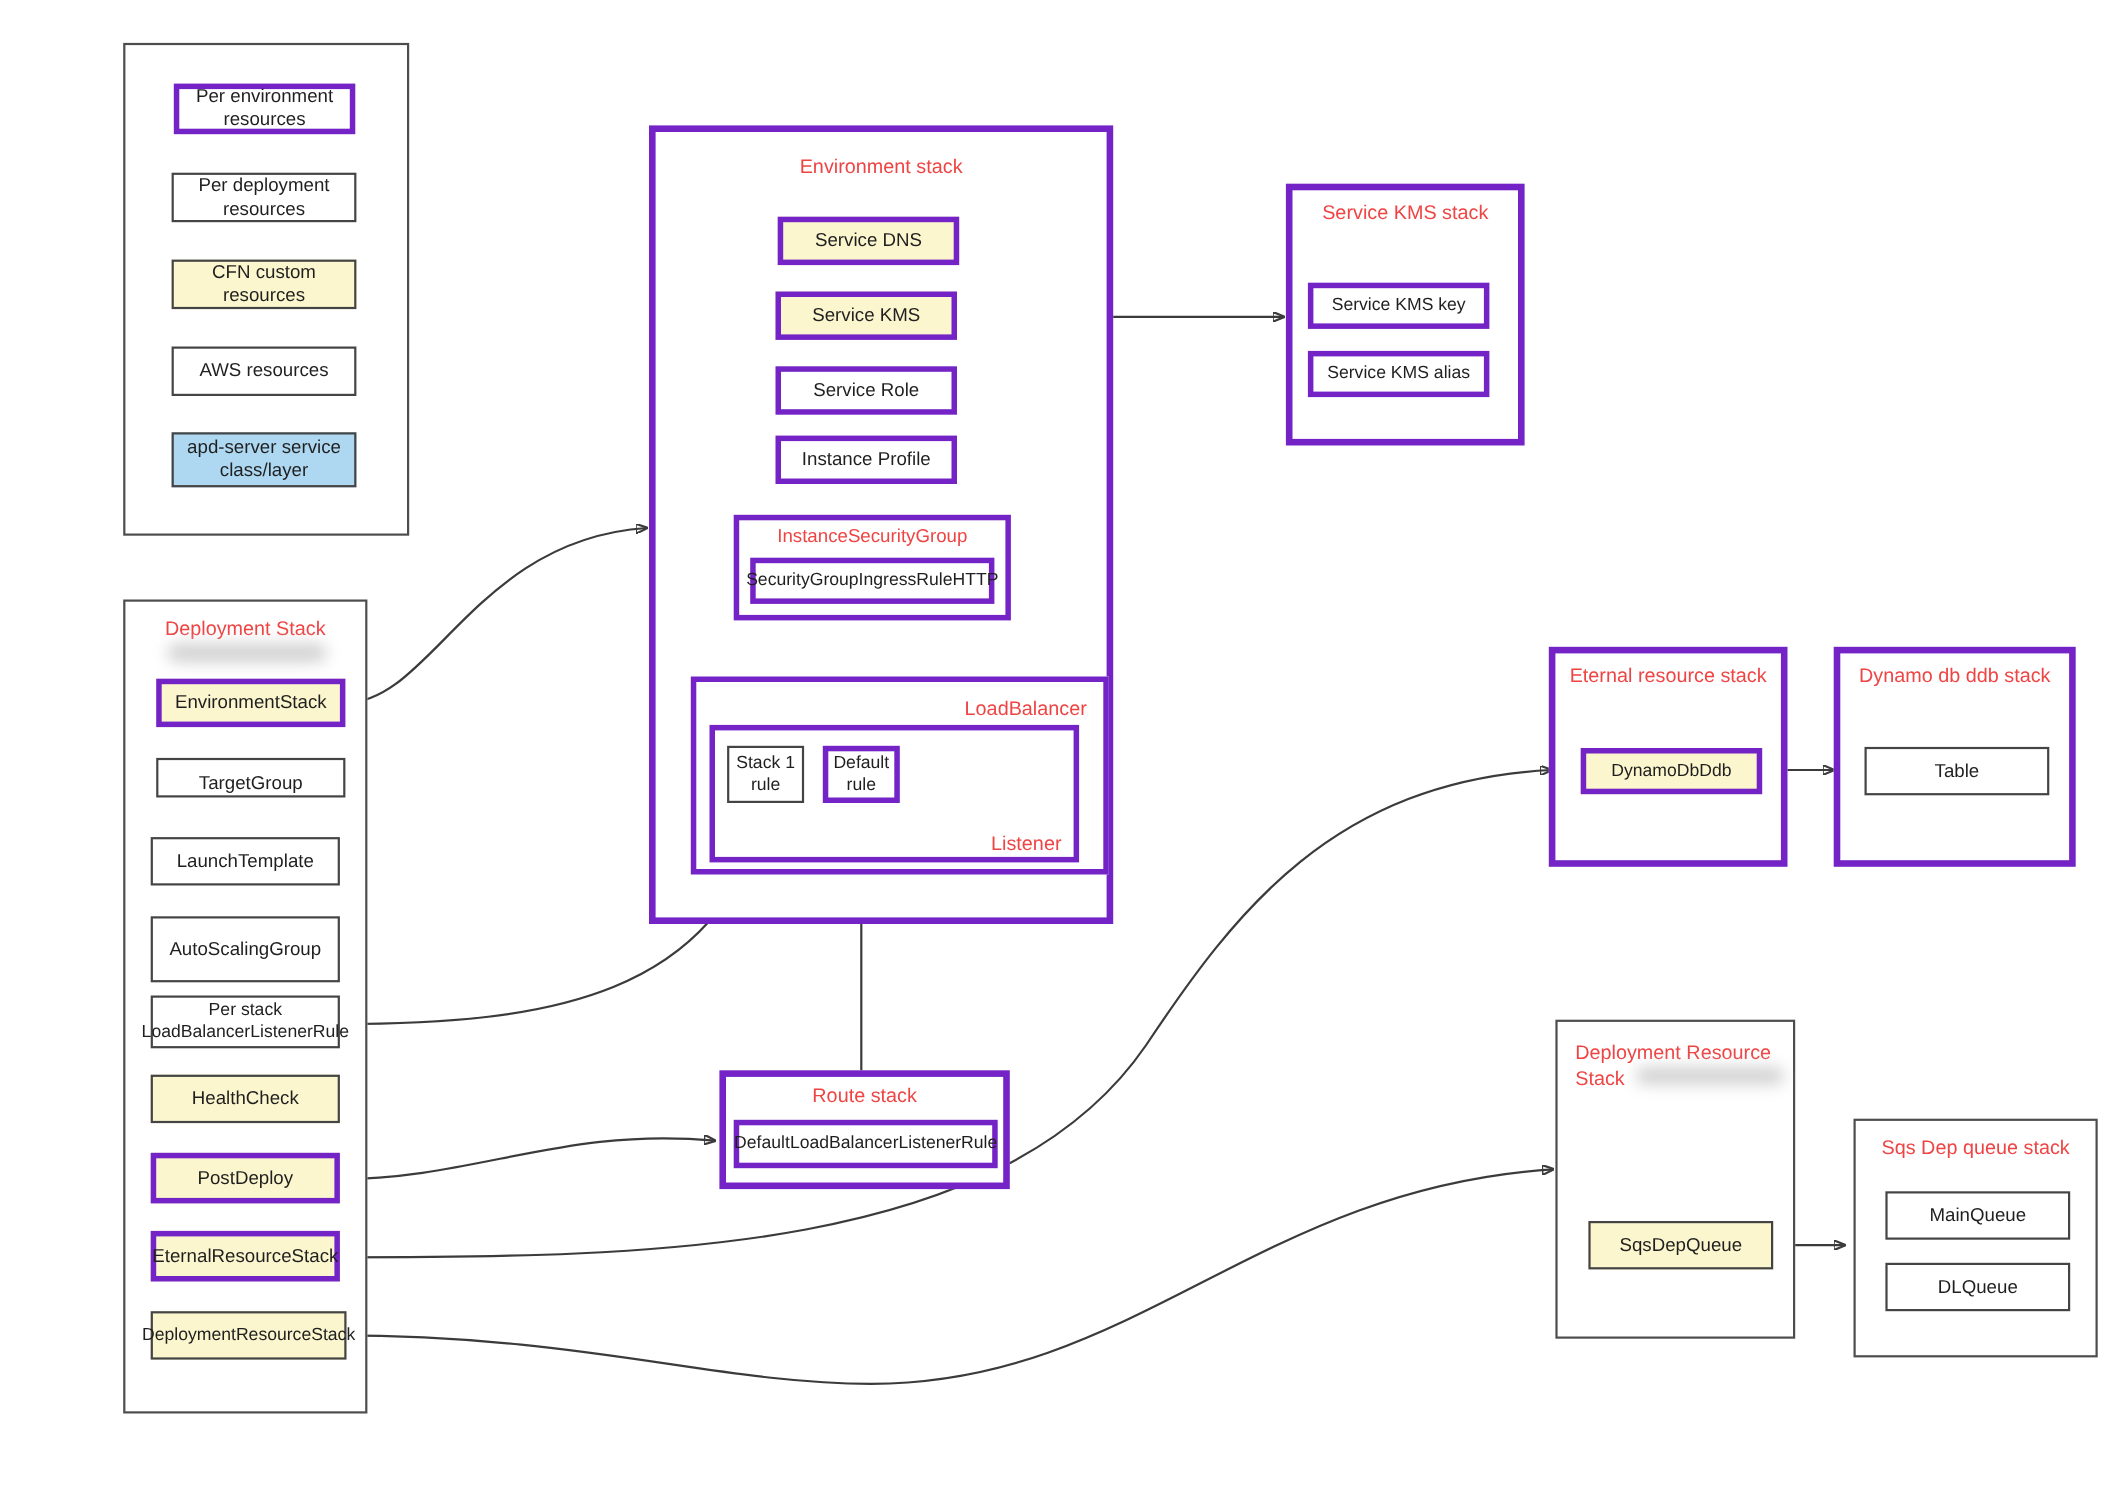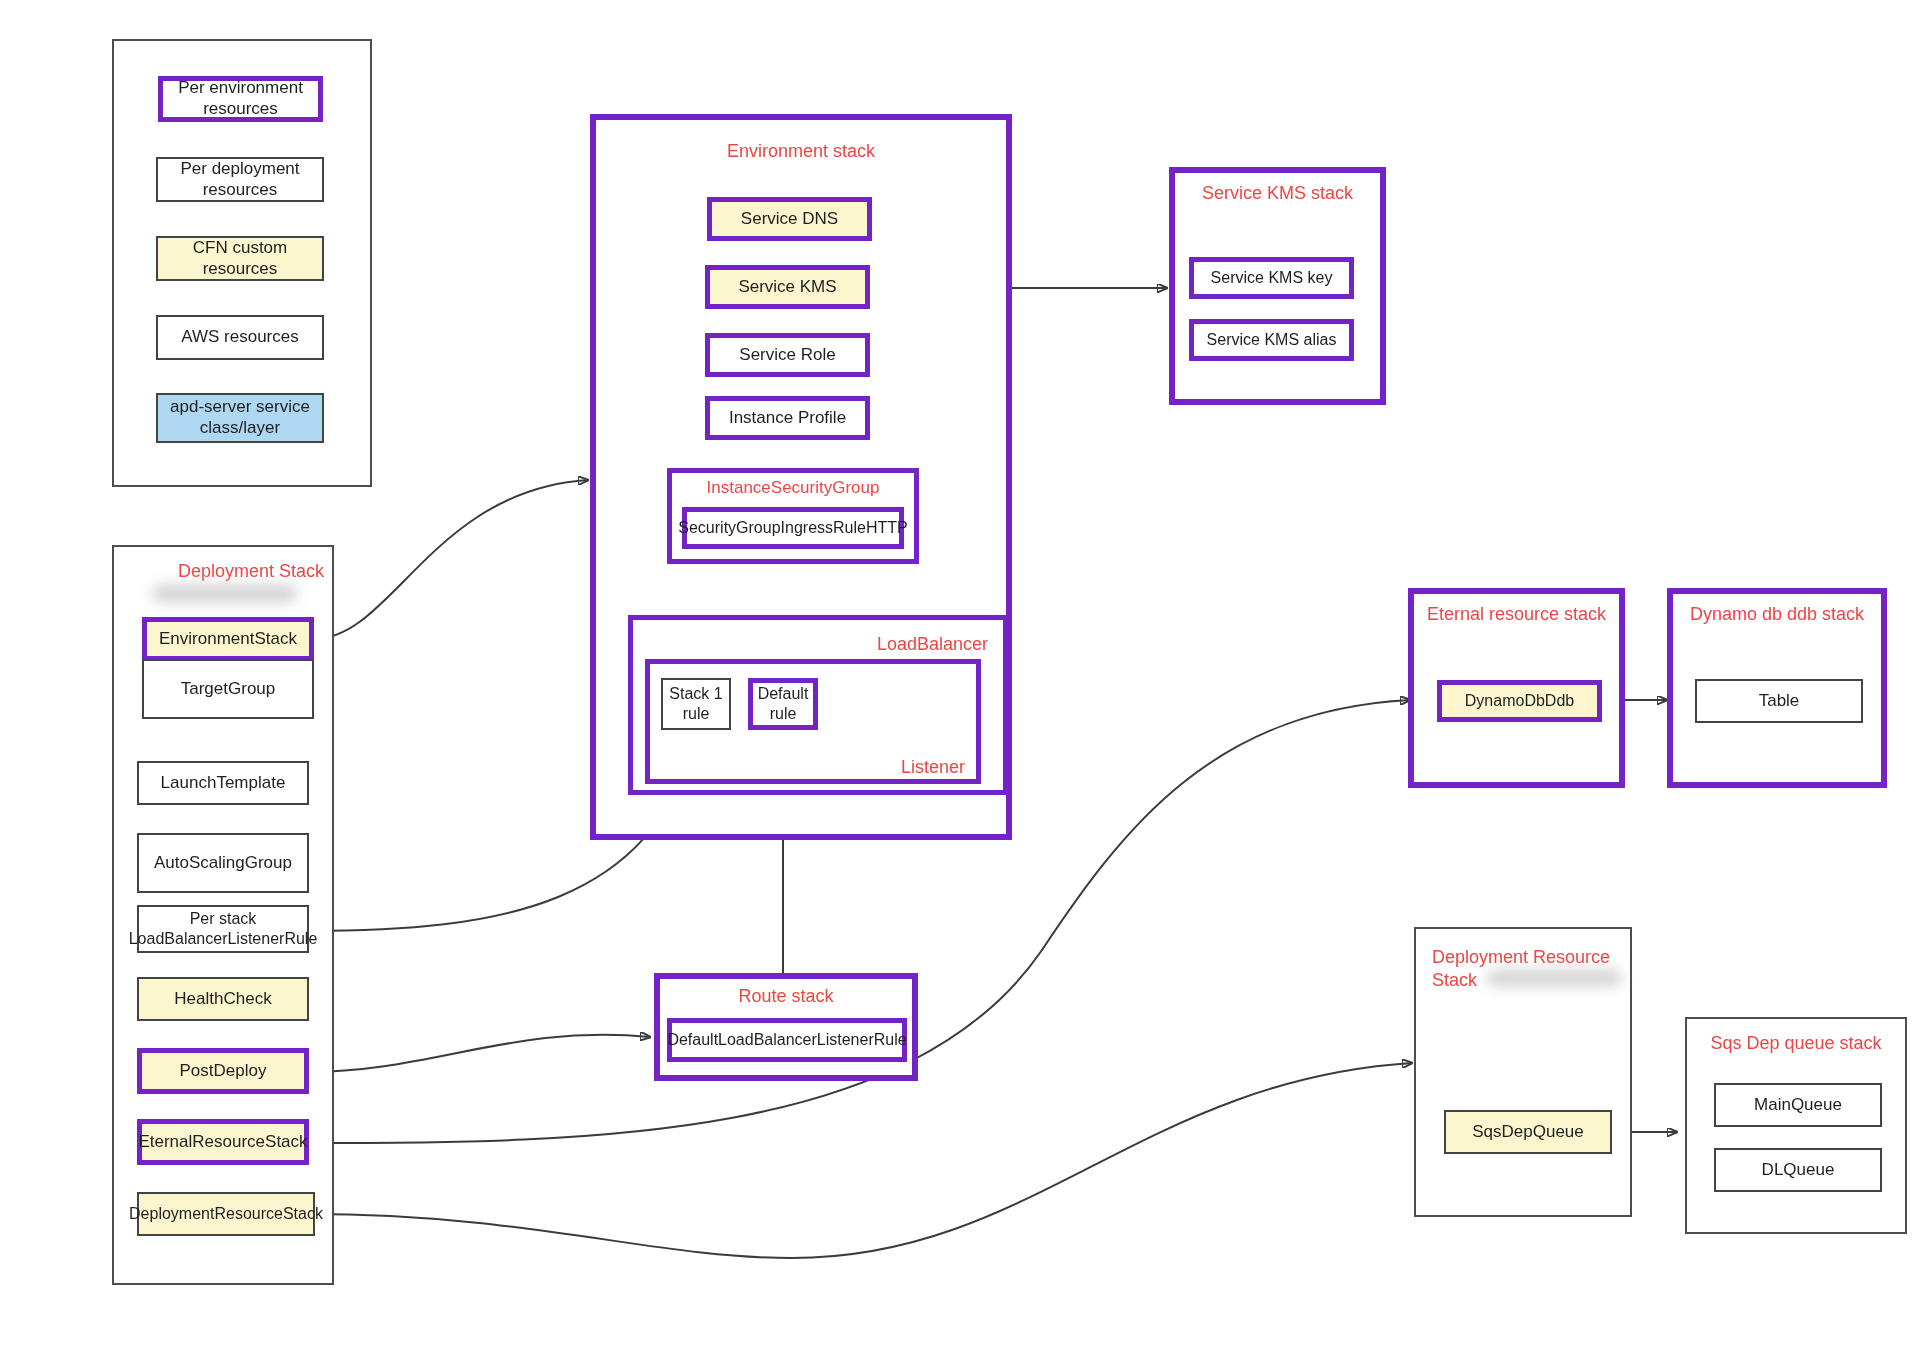--- a/index.html
+++ b/index.html
@@ -120,28 +120,28 @@
   <div class="node b-gray fill-white" style="left:124px; top:315px; width:168px; height:45px;">
     <span>AWS resources</span>
   </div>
 
   <div class="node b-gray fill-blue" style="left:124px; top:393px; width:168px; height:50px;">
     <span>apd-server service class/layer</span>
   </div>
 
   <div class="node b-gray-thin fill-white" style="left:80px; top:545px; width:222px; height:740px; display:block;"></div>
 
-  <div class="group-title" style="left:80px; top:560px; width:222px;padding-left:28px;">Deployment Stack</div>
+  <div class="group-title" style="left:80px; top:560px; width:222px;">Deployment Stack</div>
   <div class="redaction" style="left:120px; top:585px; width:145px; height:17px;"></div>
 
   <div class="node b-purple fill-yellow" style="left:110px; top:617px; width:172px; height:44px;">
     <span>EnvironmentStack</span>
   </div>
 
-  <div class="node b-gray fill-white" style="left:110px; top:659px; width:172px; height:60px;">
+  <div class="node b-gray fill-white" style="left:110px; top:689px; width:172px; height:36px;align-items:flex-end;">
     <span>TargetGroup</span>
   </div>
 
   <div class="node b-gray fill-white" style="left:105px; top:761px; width:172px; height:44px;">
     <span>LaunchTemplate</span>
   </div>
 
   <div class="node b-gray fill-white" style="left:105px; top:833px; width:172px; height:60px;">
     <span>AutoScalingGroup</span>
   </div>

